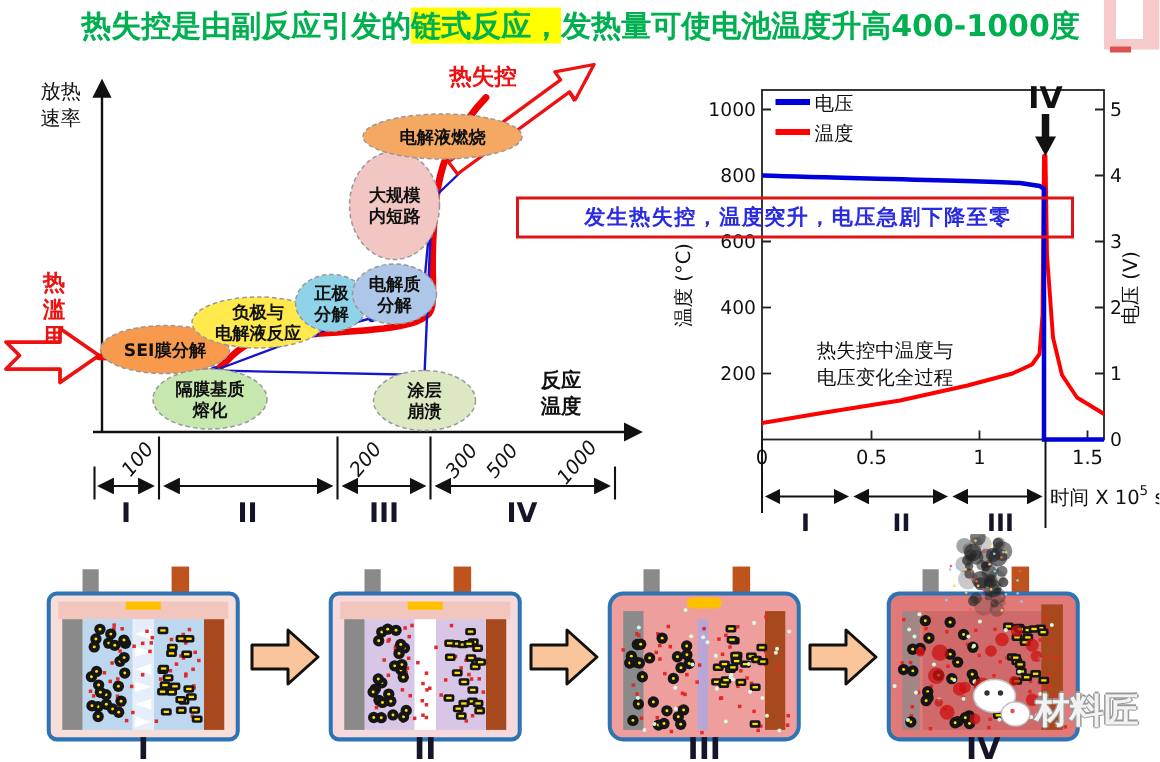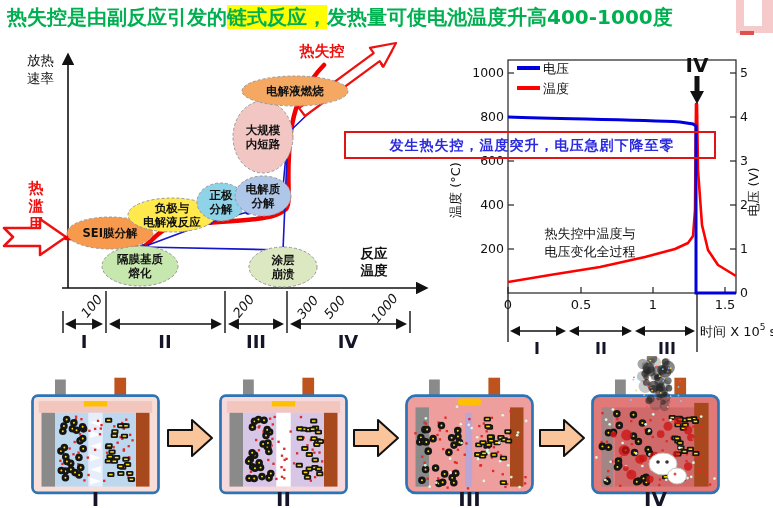--- a/index.html
+++ b/index.html
@@ -1,19 +1,19 @@
 <!DOCTYPE html>
 <html><head>
 <meta charset="utf-8">
 <style>
   html,body{margin:0;padding:0;}
   body{width:773px;height:508px;position:relative;background:#ffffff;overflow:hidden;
        font-family:"DejaVu Sans","Liberation Sans",sans-serif;}
   .title{position:absolute;left:7px;top:4px;width:760px;font-size:20px;font-weight:bold;
-         color:#00b050;letter-spacing:0px;white-space:nowrap;}
+         color:#00b050;letter-spacing:0px;white-space:nowrap;text-align:center;}
   .title .hl{background:#ffff00;}
   .corner-frag{position:absolute;left:736px;top:0;width:37px;height:33px;background:#f6c9ca;}
   .corner-frag .inner{position:absolute;left:8px;top:0;width:18px;height:26px;background:#ffffff;}
   .corner-frag .tick{position:absolute;left:4px;top:31px;width:14px;height:4px;background:#e05050;}
   #leftChart{position:absolute;left:0;top:35px;}
   #rightChart{position:absolute;left:440px;top:40px;}
   .annotation{position:absolute;left:344px;top:131px;width:364px;height:24px;
               border:2px solid #e01414;color:#2a2ae0;font-size:14px;font-weight:600;
               line-height:24px;padding-left:4px;letter-spacing:1px;background:rgba(255,255,255,0.0);
               white-space:nowrap;z-index:5;text-align:center;}
@@ -1030,13 +1030,14 @@
 <div class="batt-label" style="left:588px">IV</div>
 
 <div class="watermark">
   <svg width="44" height="44" viewBox="0 0 44 44">
     <ellipse cx="17" cy="14" rx="14" ry="11" fill="#ffffff" stroke="#c0c0c0" stroke-width="1"></ellipse>
     <circle cx="12" cy="12" r="1.8" fill="#333"></circle>
     <circle cx="21" cy="12" r="1.8" fill="#333"></circle>
     <ellipse cx="31" cy="26" rx="9.5" ry="8" fill="#ffffff" stroke="#c0c0c0" stroke-width="1"></ellipse>
     <circle cx="29" cy="24" r="1.5" fill="#e05050"></circle>
   </svg>
+  <span class="wm-text">材料匠</span>
 </div>
 
 </body></html>

